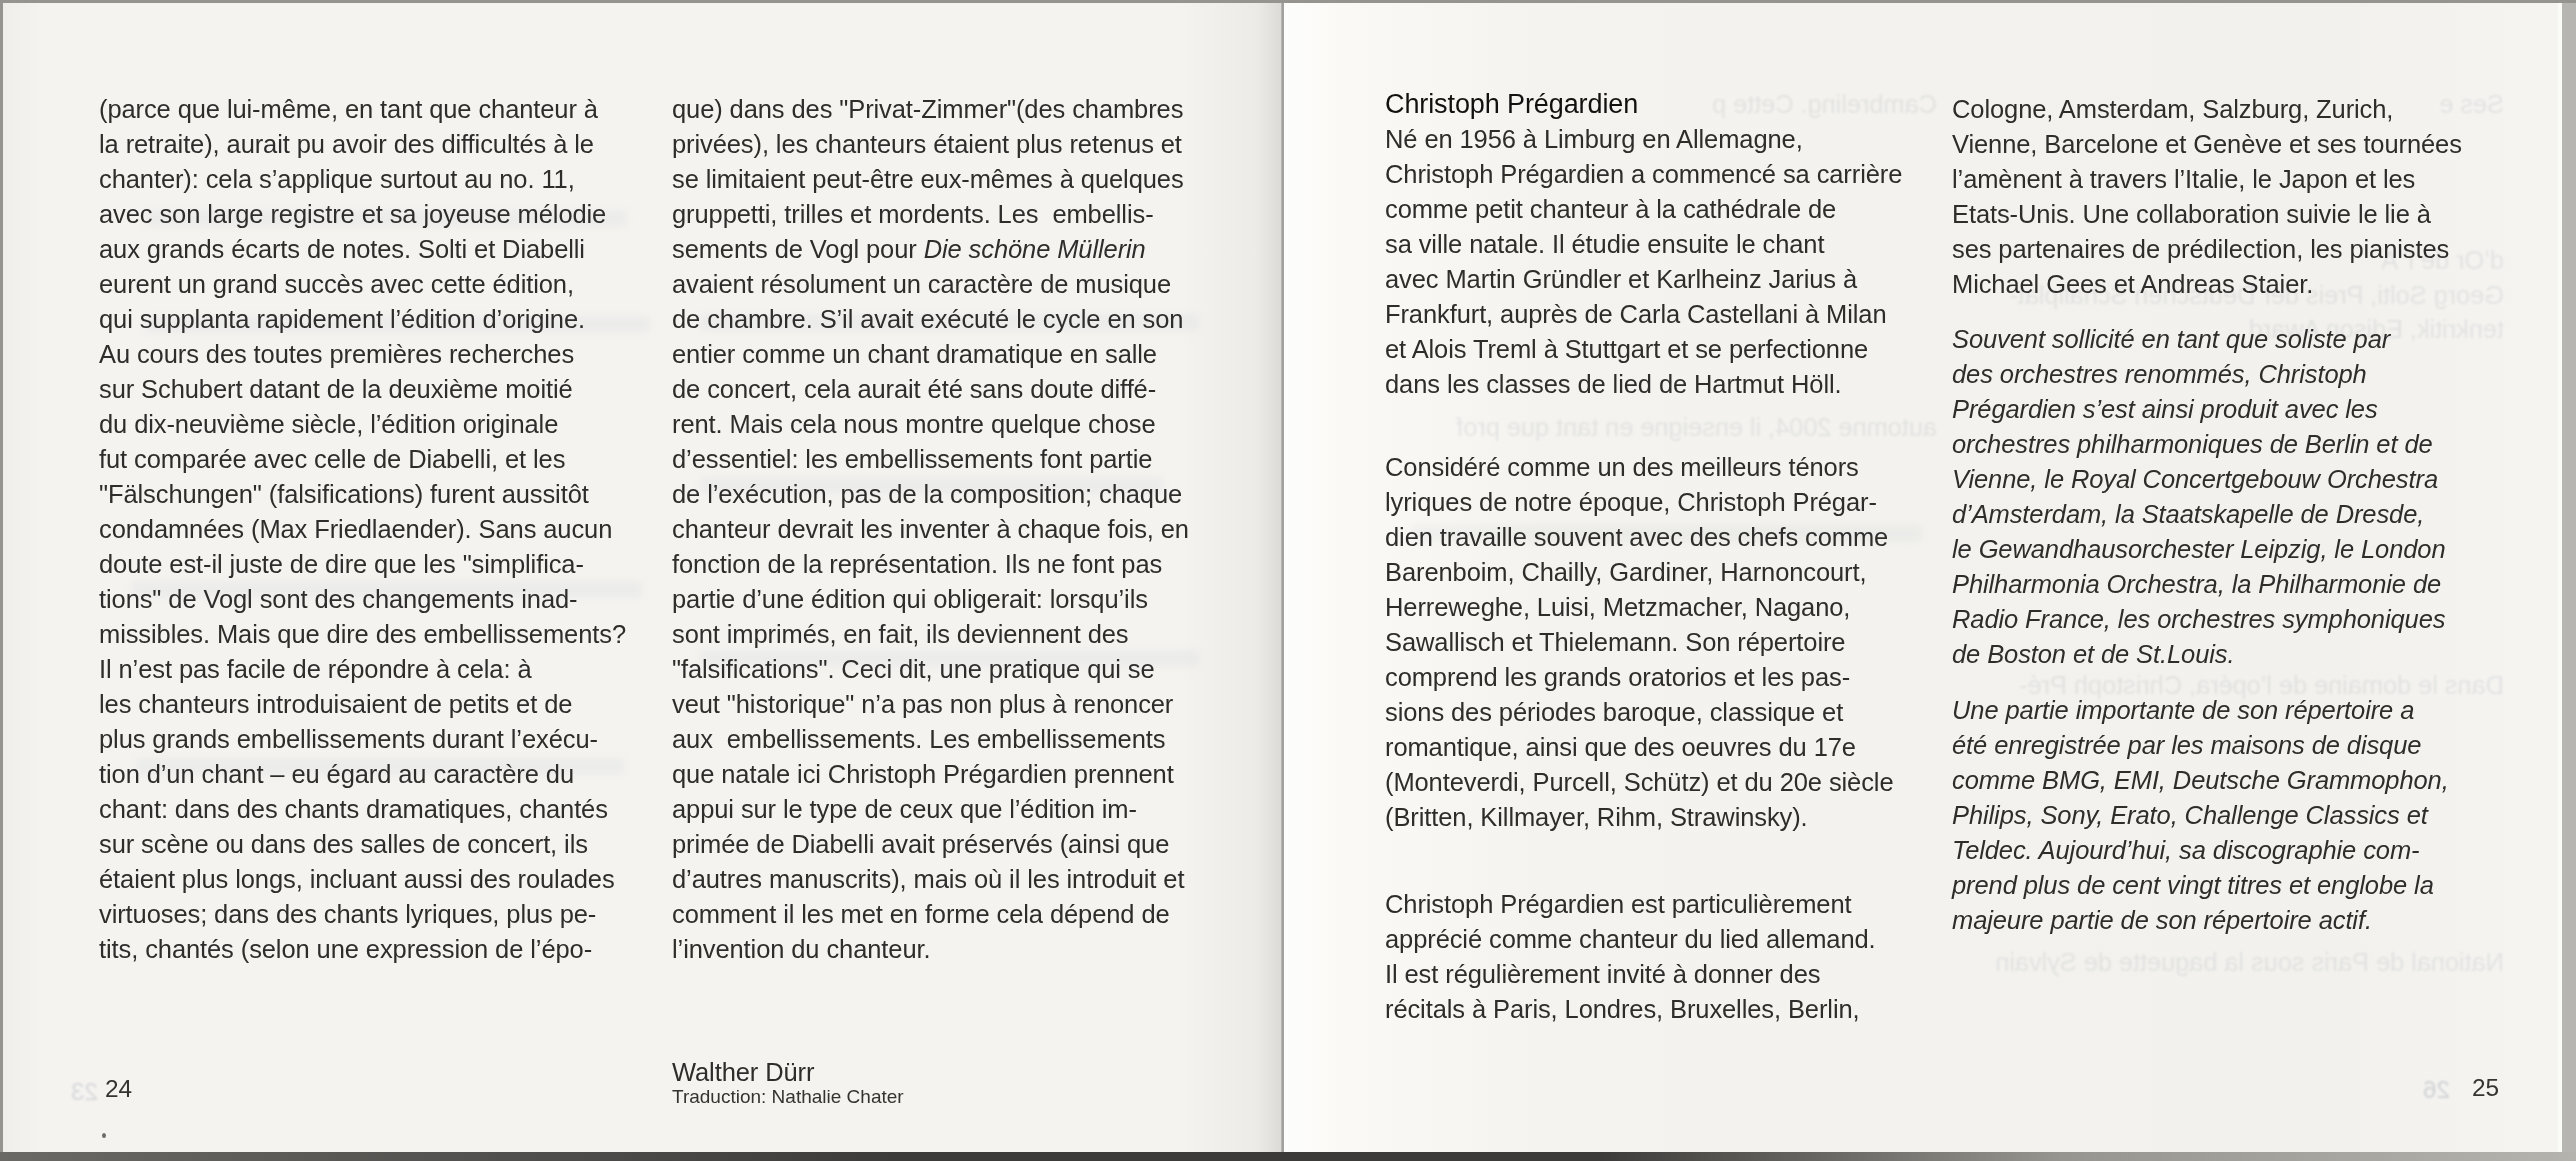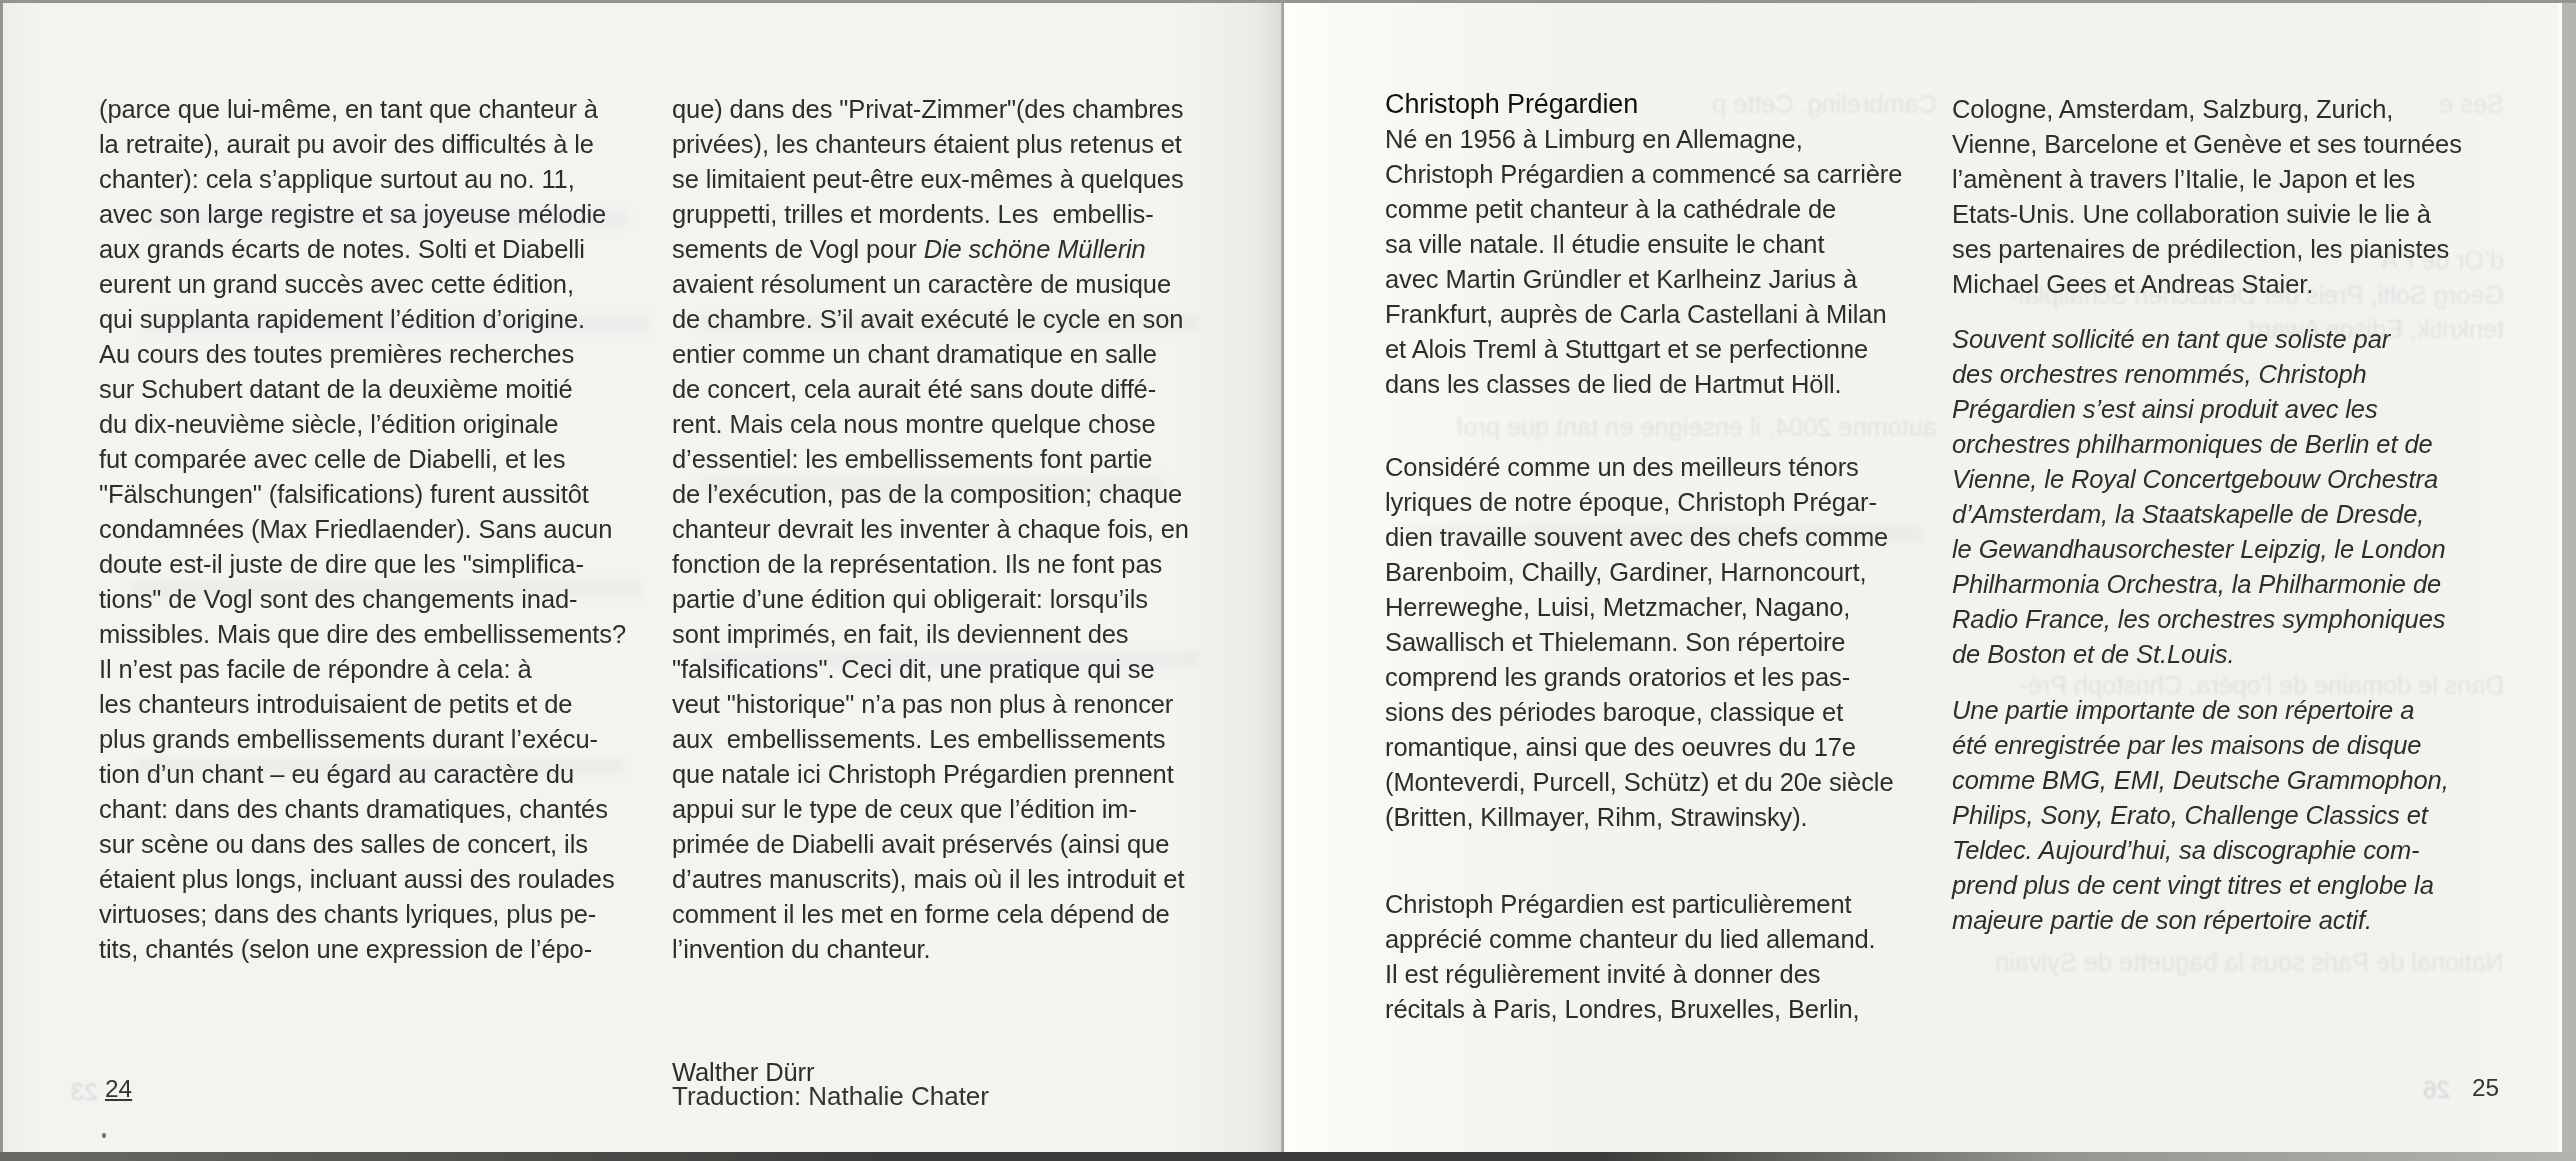--- a/index.html
+++ b/index.html
@@ -33,24 +33,24 @@
   #rc1 .heading{font-size:27px;line-height:35px;font-weight:400;color:#121110;
      letter-spacing:-0.1px;white-space:pre;}
   .para{margin:0;}
   #rc1 .para + .para{margin-top:48px;}
   #rc1 .para:nth-of-type(3){margin-top:52px;}
   #rc2 .para + .para{margin-top:20.3px;font-style:italic;}
   #rc2 .para:nth-of-type(3){}
 
   #signature{position:absolute;left:672px;top:1058px;font-size:25.5px;line-height:29px;
      color:#2e2d2b;letter-spacing:-0.1px;white-space:pre;}
-  #translation{position:absolute;left:672px;top:1085px;font-size:26px;line-height:23px;
+  #translation{position:absolute;left:672px;top:1085px;font-size:19px;line-height:23px;
      color:#343330;white-space:pre;}
   .pagenum{position:absolute;font-size:24.4px;line-height:28px;color:#35342f;}
-  #pagenum-left{left:105px;top:1075px;text-decoration:underline;}
+  #pagenum-left{left:105px;top:1075px;}
   #pagenum-right{left:2472px;top:1074px;}
 
   
   .ghost{position:absolute;transform:scaleX(-1);font-size:25.5px;line-height:35px;
      letter-spacing:-0.1px;color:rgba(96,108,132,0.9);opacity:0.13;filter:blur(0.9px);
      white-space:nowrap;text-align:left;}
   .bbar{position:absolute;height:17.4px;background:rgba(120,132,156,0.06);filter:blur(3.5px);}
   #dust-dot{position:absolute;left:102px;top:1133px;width:4.1px;height:5.2px;
      background:#4a4946;border-radius:50%;opacity:0.8;}
 </style>

